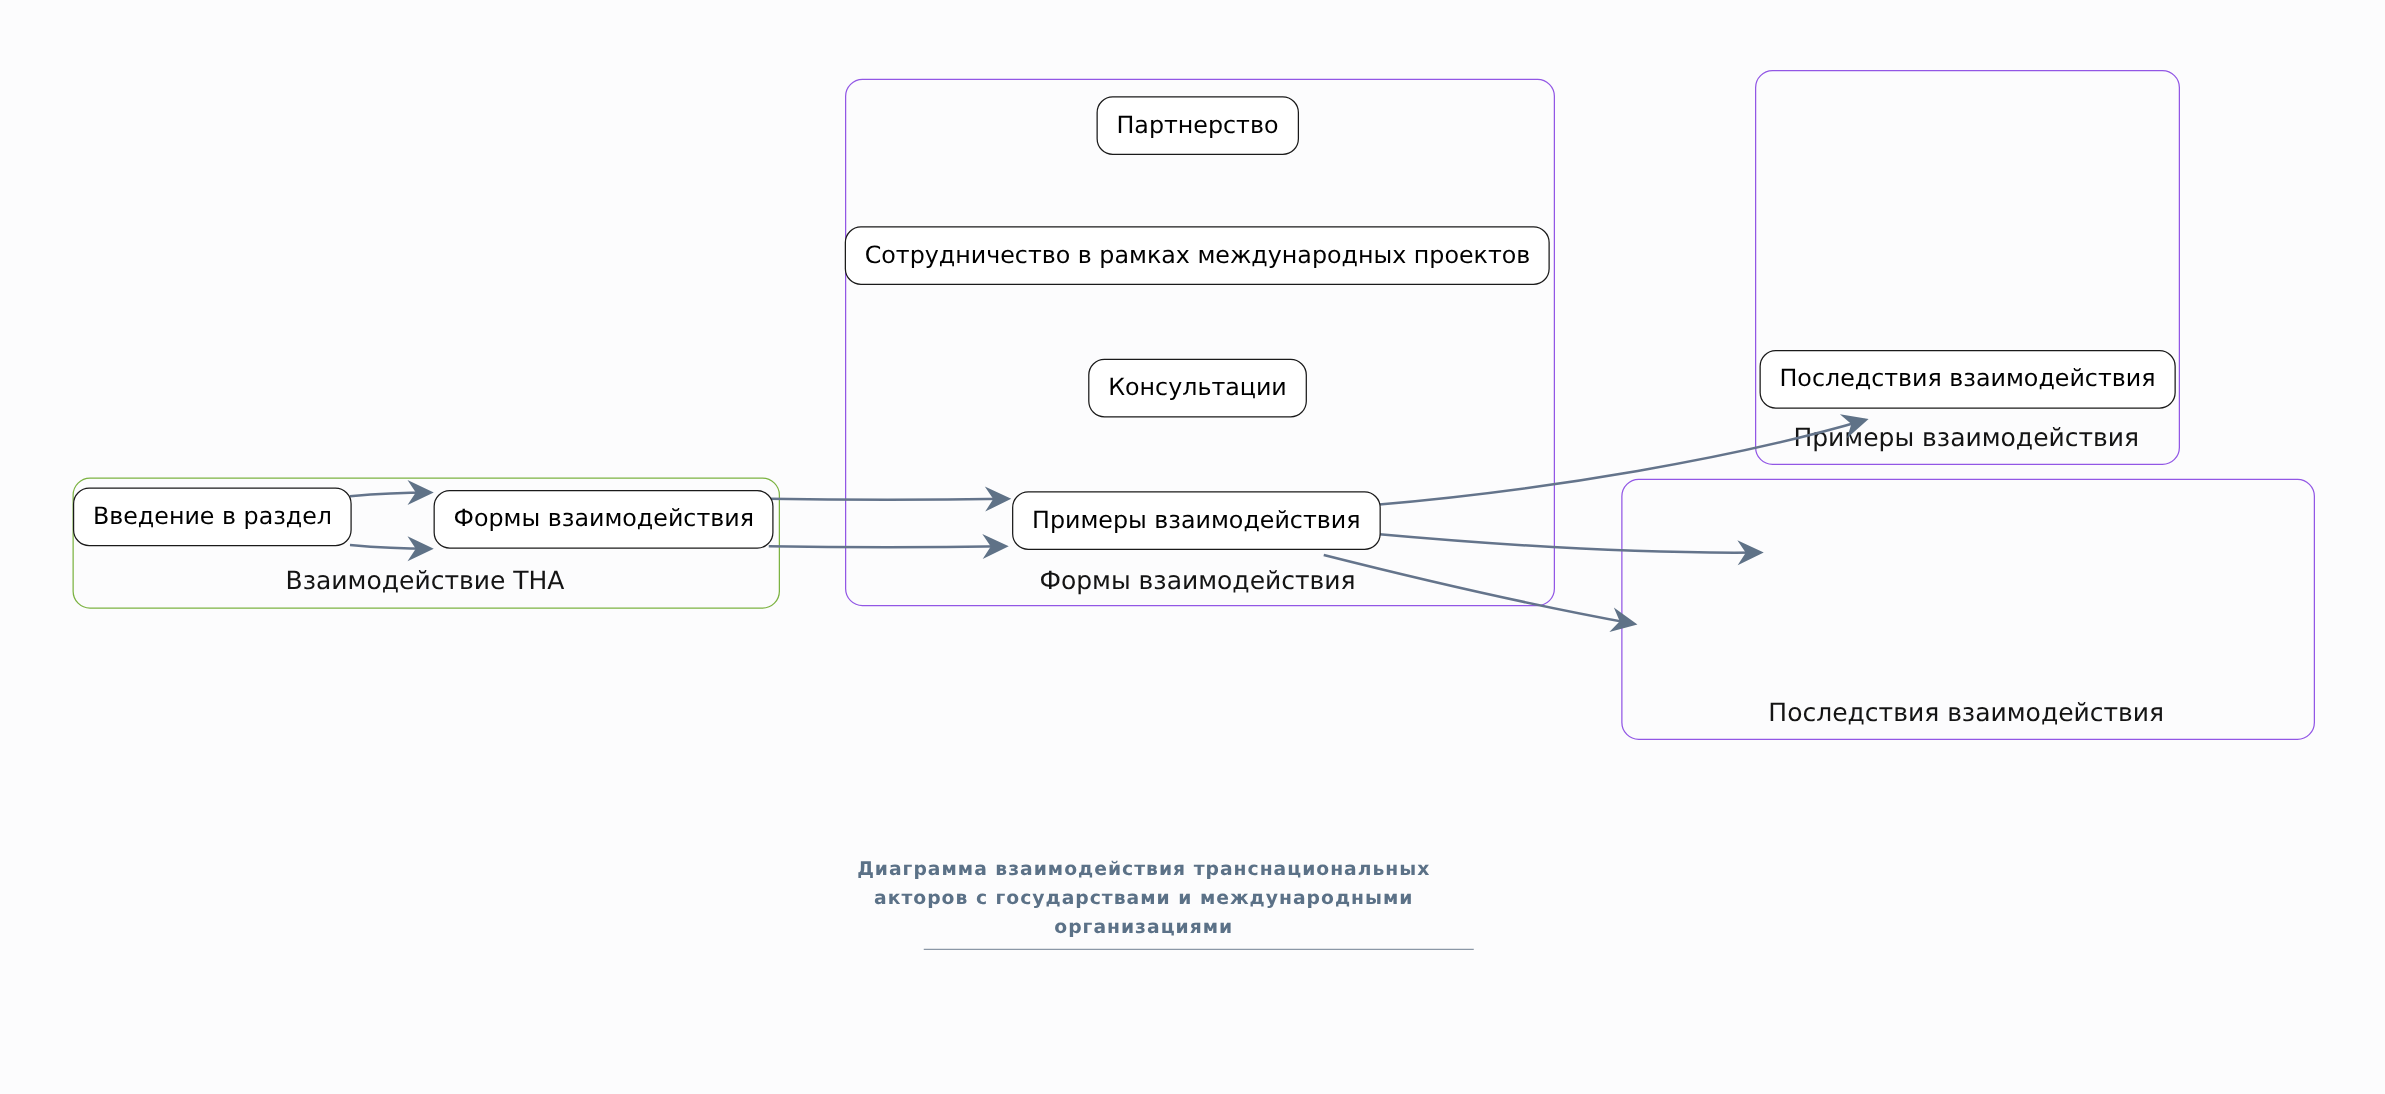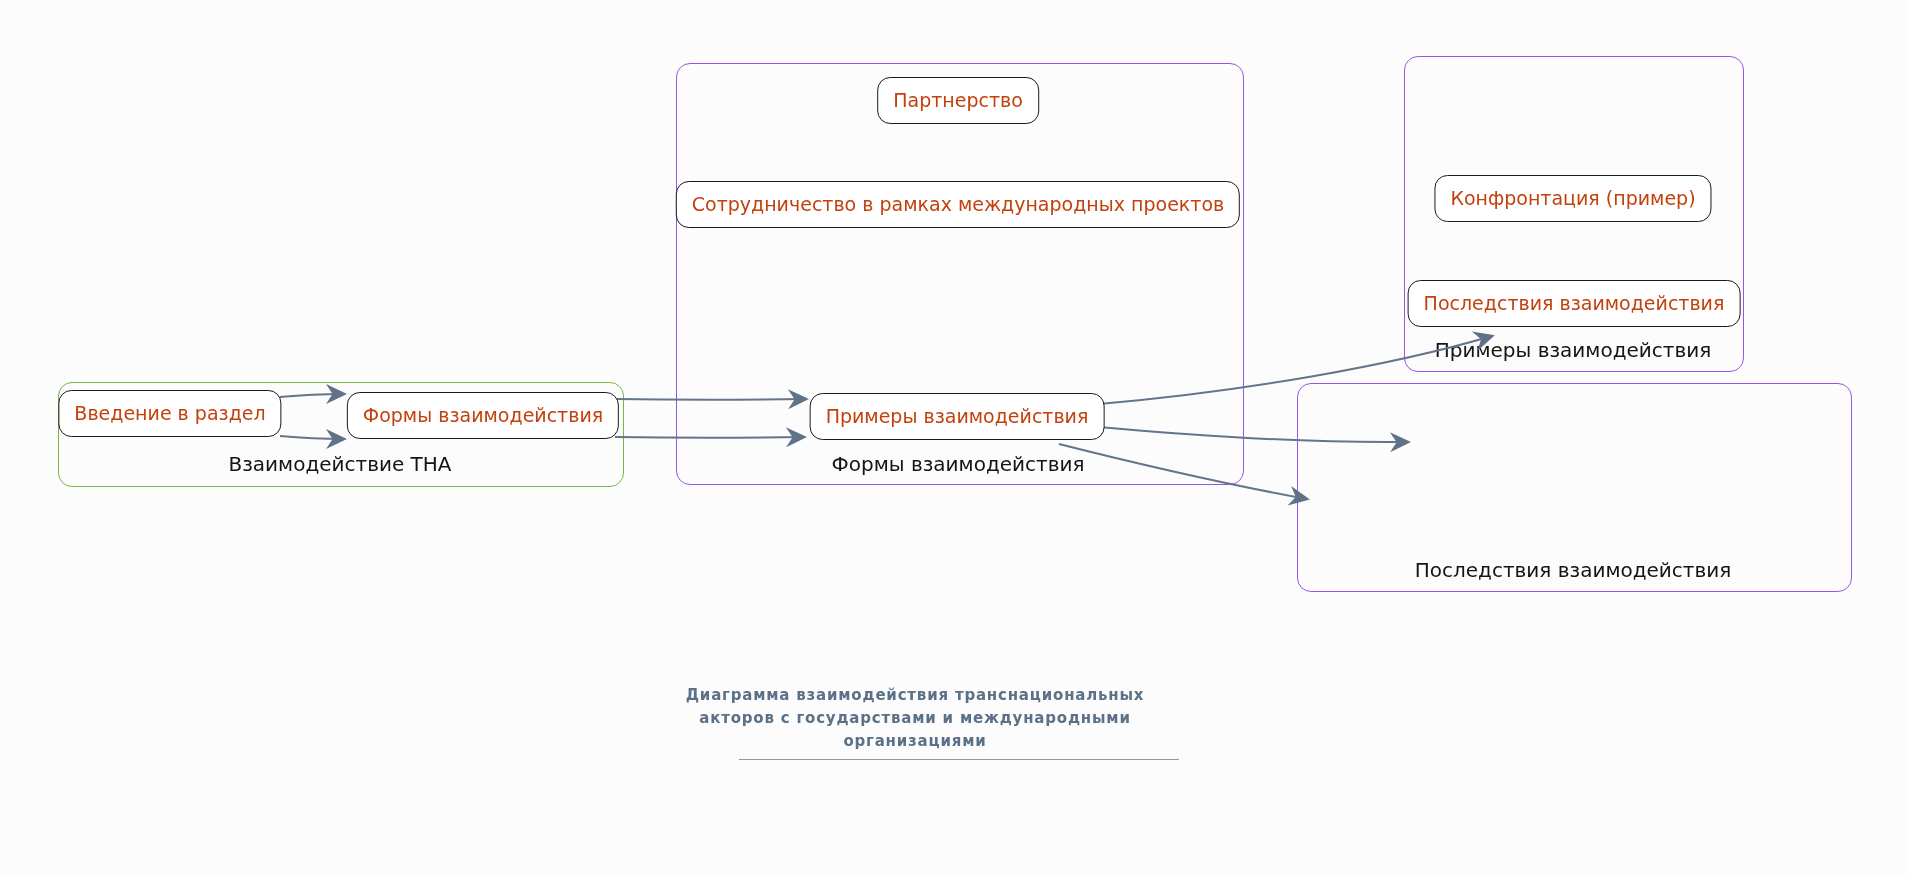--- a/index.html
+++ b/index.html
@@ -14,21 +14,21 @@
   .group.green{border-color:#7cb342;}
   .group.purple{border-color:#9257e5;}
   .group-label{
     position:absolute;transform:translateX(-50%);white-space:nowrap;
     font-size:20px;color:#141414;z-index:1;
   }
   #edges{position:absolute;left:0;top:0;z-index:2;}
   .node{
     position:absolute;transform:translateX(-50%);white-space:nowrap;
     background:#ffffff;border:1.8px solid #1a1a1a;border-radius:13px;
-    padding:10px 15px;font-size:19px;line-height:25px;color:#c2410c;z-index:3;
+    padding:10px 15px;font-size:19px;line-height:25px;color:#000000;z-index:3;
   }
   .footer-title{
     position:absolute;left:685px;top:684px;width:460px;text-align:center;
     font-size:15px;font-weight:bold;letter-spacing:0.8px;line-height:23px;
     color:#5b7187;z-index:1;
   }
   .footer-sep{
     position:absolute;left:739px;top:759px;width:440px;height:0;
     border-top:1.5px solid #8b97a6;z-index:1;
   }
@@ -67,22 +67,22 @@
       <path d="M 1099 427 C 1210 437 1320 443 1408 442" marker-end="url(#arrow)"></path>
       <path d="M 1059 444 C 1150 467 1230 485 1307 499" marker-end="url(#arrow)"></path>
     </g>
   </svg>
 
   <div class="node" style="left:170px;top:390px;">Введение в раздел</div>
   <div class="node" style="left:483px;top:392px;">Формы взаимодействия</div>
 
   <div class="node" style="left:958px;top:77px;">Партнерство</div>
   <div class="node" style="left:958px;top:181px;">Сотрудничество в рамках международных проектов</div>
+  <div class="node" style="left:958px;top:287px;">Консультации</div>
   <div class="node" style="left:957px;top:393px;">Примеры взаимодействия</div>
 
-  <div class="node" style="left:1573px;top:175px;">Конфронтация (пример)</div>
   <div class="node" style="left:1574px;top:280px;">Последствия взаимодействия</div>
 
 
   <div class="footer-title">Диаграмма взаимодействия транснациональных акторов с государствами и международными организациями</div>
   <div class="footer-sep"></div>
 
 </div>
 
 </body></html>

